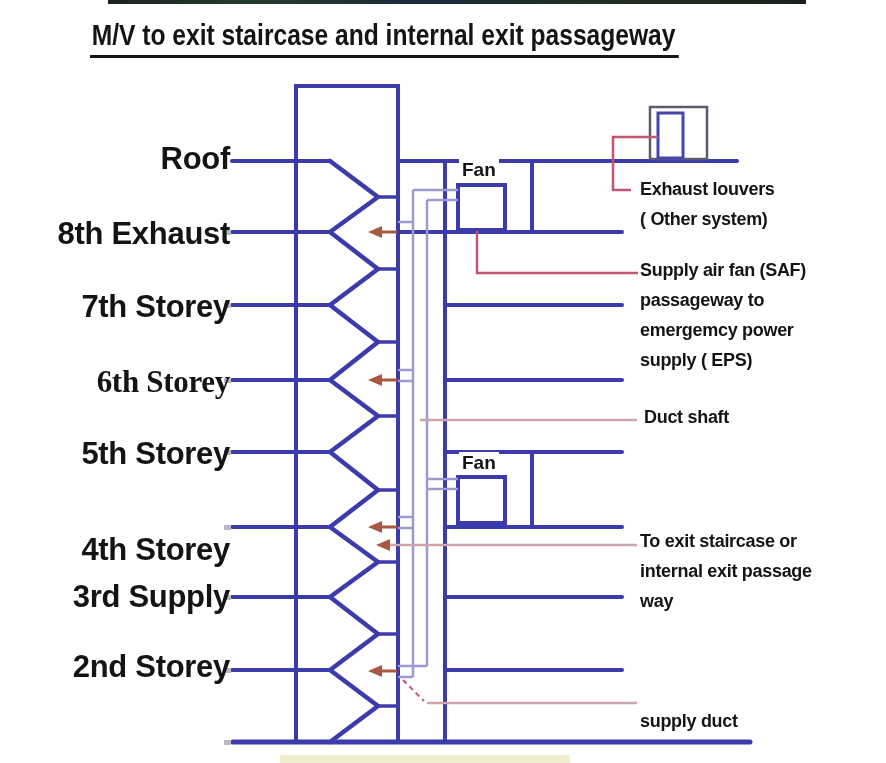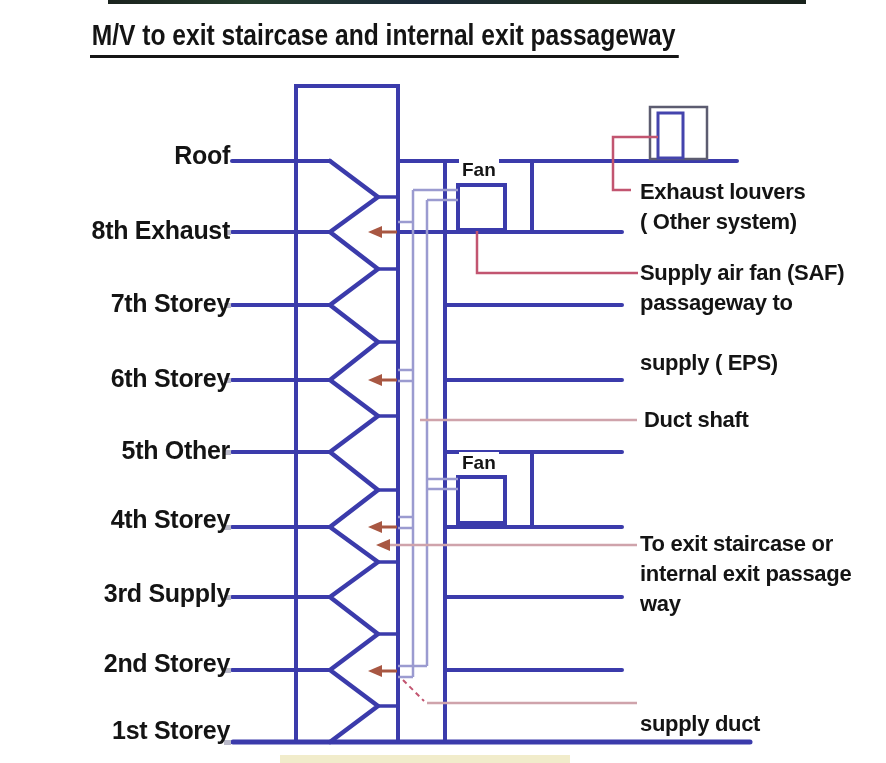--- a/index.html
+++ b/index.html
@@ -29,25 +29,25 @@
   .arrowhd{fill:var(--arrow-brown);stroke:none;}
   .louver{stroke:var(--louver-gray);stroke-width:2.5;fill:none;}
   .louverin{stroke:#4444ad;stroke-width:3;fill:none;}
   .nub{fill:#b9b9c9;}
   .title{
     left:90px;top:18px;font-size:30px;font-weight:700;white-space:nowrap;
     transform:scaleX(0.82);transform-origin:left top;
     border-bottom:3px solid #161616;padding:0 4px 3px 2px;
   }
   .flabel{
-    left:40px;width:190px;text-align:right;font-weight:700;font-size:25px;
+    left:40px;width:190px;text-align:right;font-weight:700;font-size:31px;
     letter-spacing:-0.3px;white-space:nowrap;
   }
   .ann{
-    left:640px;font-weight:700;font-size:22px;letter-spacing:-0.3px;white-space:nowrap;
+    left:640px;font-weight:700;font-size:18px;letter-spacing:-0.3px;white-space:nowrap;
   }
   .fan{
     font-weight:700;font-size:19px;background:#fff;padding:0 3px;white-space:nowrap;
   }
   .artifact-top{
     left:108px;top:0;width:698px;height:4px;
     background:linear-gradient(90deg,#1b231e,#243c2c 20%,#1b2a3a 45%,#20301f 70%,#18221c 100%);
   }
   .artifact-bottom{
     left:280px;top:755px;width:290px;height:8px;background:#efe9c2;opacity:.85;
@@ -160,35 +160,35 @@
       <path class="pink" d="M427 703 H637"></path>
       <path class="crims" stroke-dasharray="5,4" style="stroke-width:2" d="M403 680 L424 701"></path>
     </g>
   </svg>
 
   <div class="abs title">M/V to exit staircase and internal exit passageway</div>
 
   <div class="abs flabel" style="top:141px;padding-right:35px;">Roof</div>
   <div class="abs flabel" style="top:216px;">8th Exhaust</div>
   <div class="abs flabel" style="top:289px;">7th Storey</div>
-  <div class="abs flabel" style="top:364px;">6th Storey</div>
-  <div class="abs flabel" style="top:436px;">5th Other</div>
-  <div class="abs flabel" style="top:505px;text-align:right;">4th Storey</div>
+  <div class="abs flabel" style="top:364px;font-family:Liberation Serif, serif;">6th Storey</div>
+  <div class="abs flabel" style="top:436px;">5th Storey</div>
+  <div class="abs flabel" style="top:532px;text-align:right;">4th Storey</div>
   <div class="abs flabel" style="top:579px;">3rd Supply</div>
   <div class="abs flabel" style="top:649px;">2nd Storey</div>
-  <div class="abs flabel" style="top:716px;">1st Storey</div>
 
   <div class="abs fan" style="left:459px;top:159px;">Fan</div>
   <div class="abs fan" style="left:459px;top:452px;">Fan</div>
 
   <div class="abs ann" style="top:179px;">Exhaust louvers</div>
   <div class="abs ann" style="top:209px;">( Other system)</div>
 
   <div class="abs ann" style="top:260px;">Supply air fan (SAF)</div>
   <div class="abs ann" style="top:290px;">passageway to</div>
+  <div class="abs ann" style="top:320px;">emergemcy power</div>
   <div class="abs ann" style="top:350px;">supply ( EPS)</div>
 
   <div class="abs ann" style="top:407px;left:644px;">Duct shaft</div>
 
   <div class="abs ann" style="top:531px;">To exit staircase or</div>
   <div class="abs ann" style="top:561px;">internal exit passage</div>
   <div class="abs ann" style="top:591px;">way</div>
 
   <div class="abs ann" style="top:711px;text-align:center;">supply duct</div>
 

